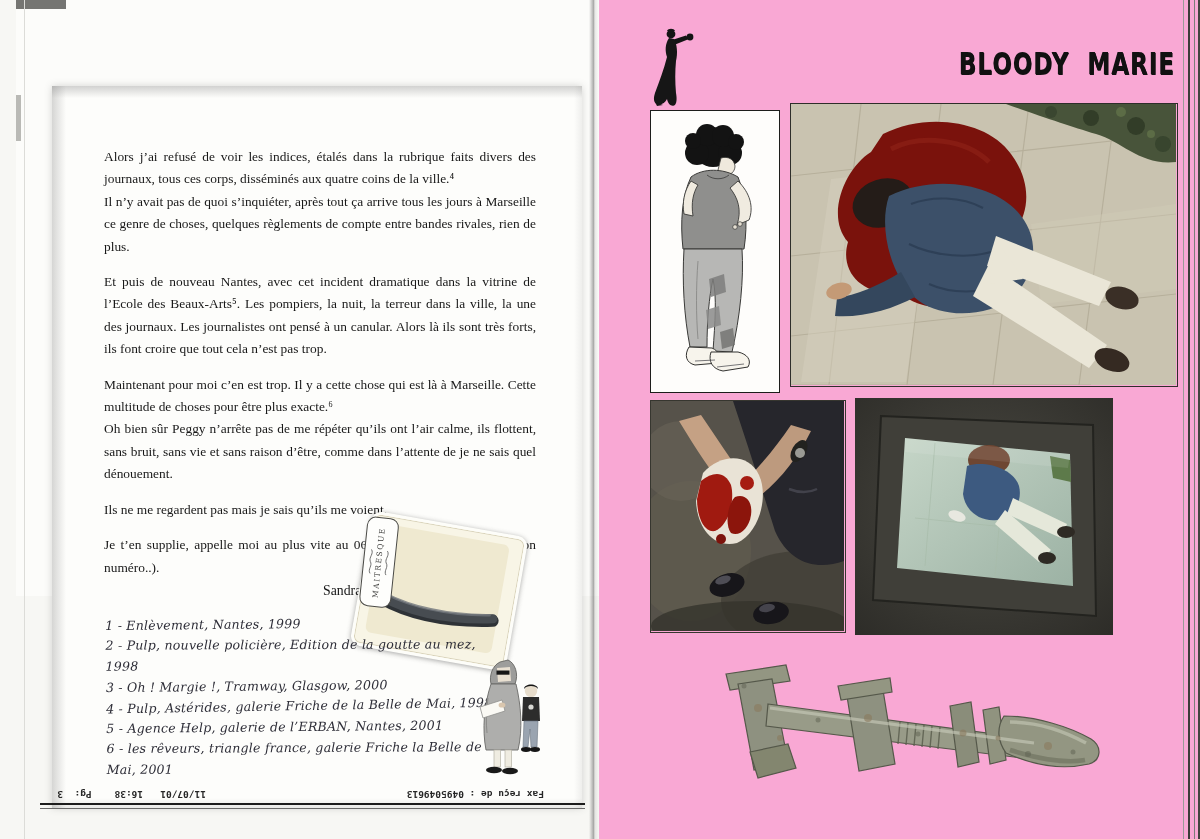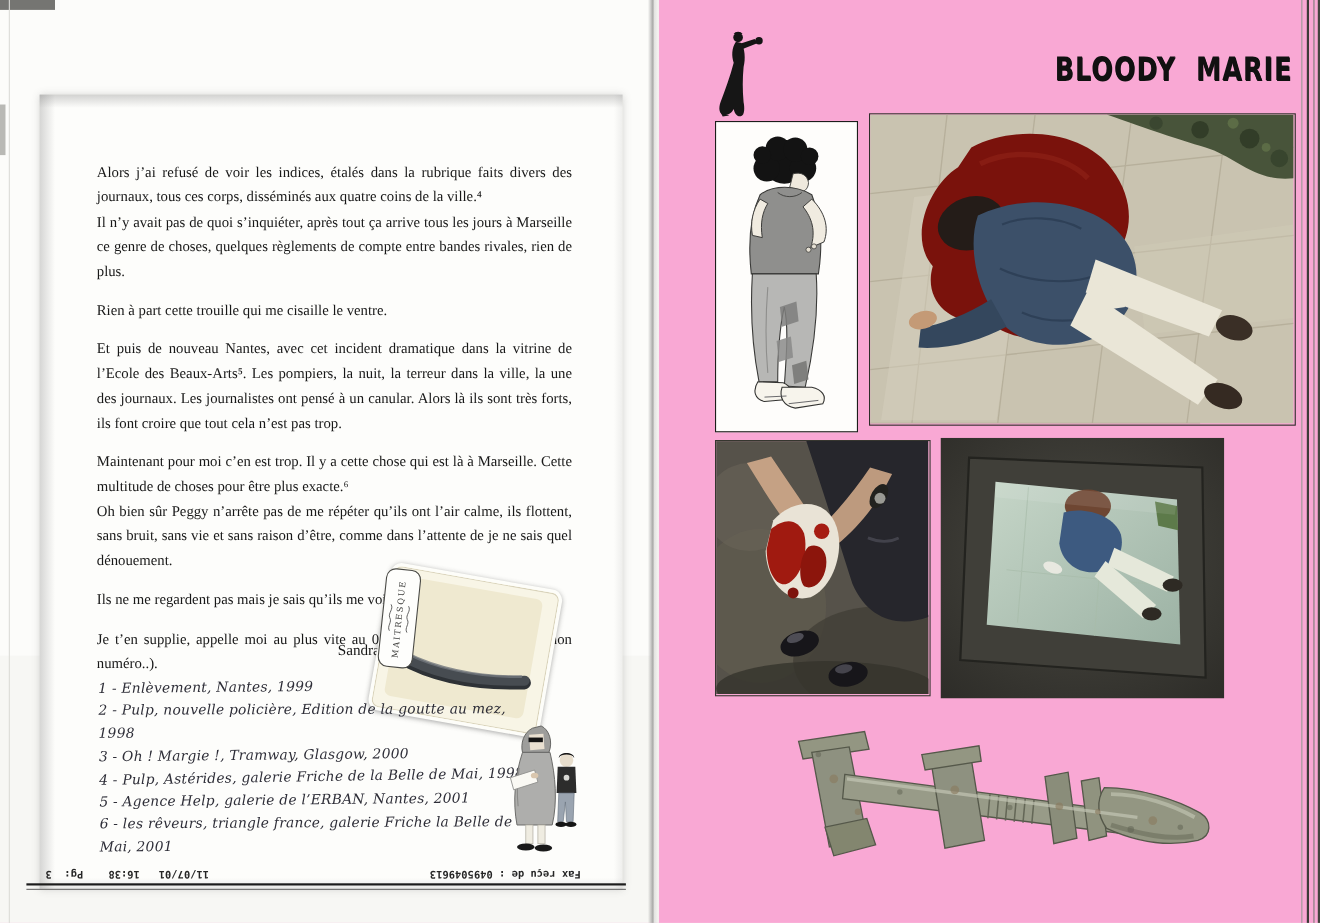--- a/index.html
+++ b/index.html
@@ -5,21 +5,21 @@
   html,body{margin:0;padding:0;}
   body{
     width:1200px;height:839px;position:relative;overflow:hidden;
     background:#f7f7f4;
     font-family:"Liberation Serif", serif;
     color:#1b1b1b;
   }
   .abs{position:absolute;}
 
   
-  .left-page{left:0;top:0;width:592px;height:596px;background:#fcfcfa;}
+  .left-page{left:16px;top:0;width:592px;height:596px;background:#fcfcfa;}
   .scan-mark-top{left:0;top:0;width:50px;height:9px;background:#757572;}
   .scan-edge-line{left:8px;top:0;width:1px;height:839px;background:#dcdcd8;}
   .scan-smudge{left:0;top:95px;width:5px;height:46px;background:#b9b9b5;}
   .fax-paper{
     left:36px;top:86px;width:530px;height:722px;
     background:
       linear-gradient(to right, rgba(110,110,110,.28), rgba(110,110,110,0) 14px),
       linear-gradient(to bottom, rgba(110,110,110,.30), rgba(110,110,110,0) 12px),
       linear-gradient(to top, rgba(110,110,110,.14), rgba(110,110,110,0) 10px),
       linear-gradient(to left, rgba(110,110,110,.10), rgba(110,110,110,0) 8px),
@@ -103,21 +103,20 @@
 
 <div class="abs left-page">
   <div class="abs scan-mark-top"></div>
   <div class="abs scan-edge-line"></div>
   <div class="abs scan-smudge"></div>
   <div class="abs fax-paper"></div>
 
   <div class="abs text-col">
     <p class="para">Alors j’ai refusé de voir les indices, étalés dans la rubrique faits divers des journaux, tous ces corps, disséminés aux quatre coins de la ville.⁴
 Il n’y avait pas de quoi s’inquiéter, après tout ça arrive tous les jours à Marseille ce genre de choses, quelques règlements de compte entre bandes rivales, rien de plus.</p>
-    <p class="para">Rien à part cette trouille qui me cisaille le ventre.</p>
     <p class="para">Et puis de nouveau Nantes, avec cet incident dramatique dans la vitrine de l’Ecole des Beaux-Arts⁵. Les pompiers, la nuit, la terreur dans la ville, la une des journaux. Les journalistes ont pensé à un canular. Alors là ils sont très forts, ils font croire que tout cela n’est pas trop.</p>
     <p class="para">Maintenant pour moi c’en est trop. Il y a cette chose qui est là à Marseille. Cette multitude de choses pour être plus exacte.⁶
 Oh bien sûr Peggy n’arrête pas de me répéter qu’ils ont l’air calme, ils flottent, sans bruit, sans vie et sans raison d’être, comme dans l’attente de je ne sais quel dénouement.</p>
     <p class="para">Ils ne me regardent pas mais je sais qu’ils me voient.</p>
     <p class="para">Je t’en supplie, appelle moi au plus vite au 06 13 25 88 7 (j’ai changé mon numéro..).</p>
   </div>
 
   <div class="abs signature">Sandra</div>
 
   <div class="abs card">

